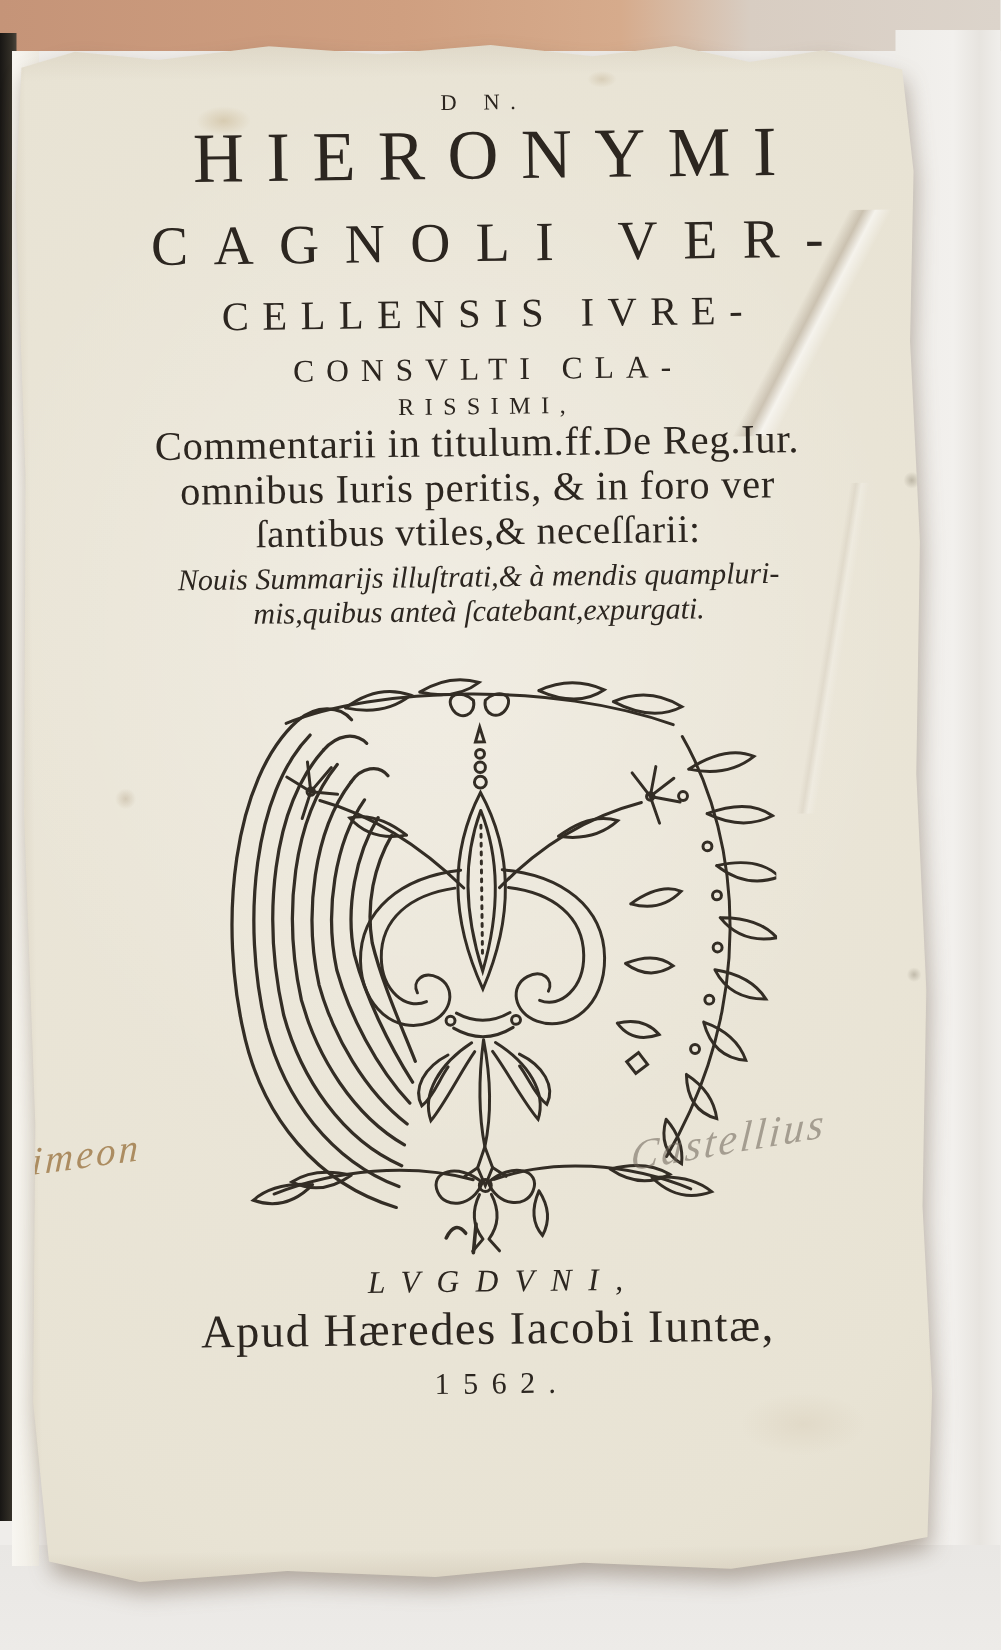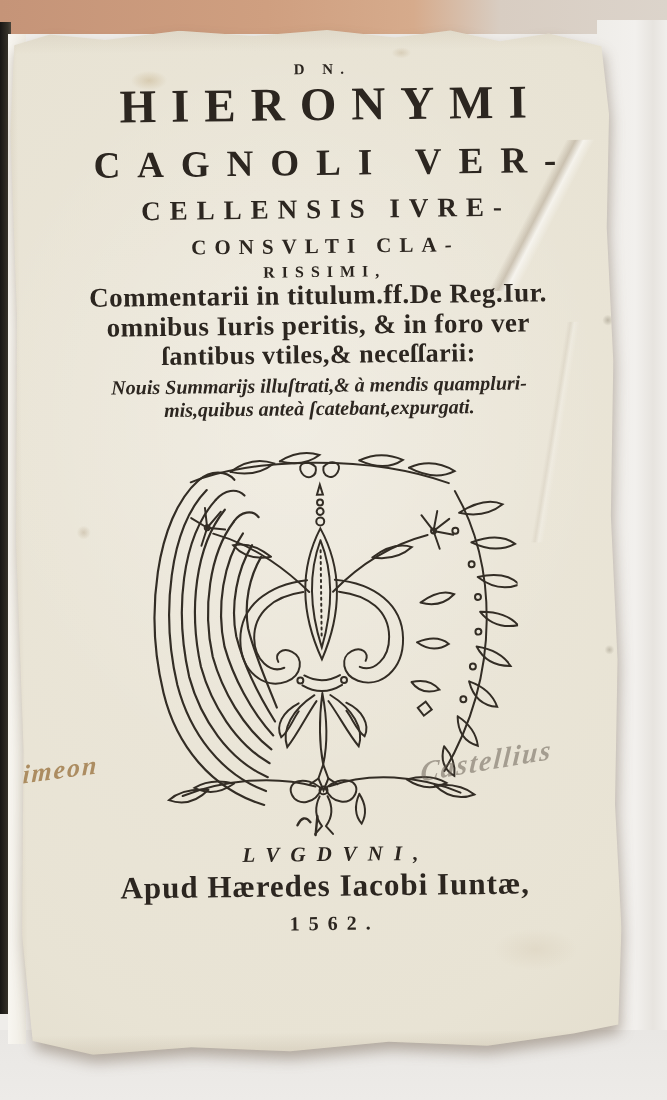--- a/index.html
+++ b/index.html
@@ -26,21 +26,20 @@
     background:linear-gradient(90deg,#181614,#343028 70%,#4a443b 100%);
   }
   .underpage-strip{
     position:absolute;top:34px;left:8px;width:18px;height:1010px;
     background:linear-gradient(90deg,#f8f6f1,#eeebe2);
   }
   
   .page-wrap{
     position:absolute;left:13px;top:25px;width:616px;height:1030px;
     filter:drop-shadow(2px 8px 7px rgba(95,75,55,.40));
-    font-weight:bold;
   }
   .page{
     position:absolute;inset:0;
     transform:rotate(-0.7deg);transform-origin:50% 50%;
     background:
       radial-gradient(85% 60% at 46% 38%, rgba(255,255,255,.25) 0%, rgba(255,255,255,0) 60%),
       radial-gradient(130% 100% at 45% 45%, #ece7da 0%, #e8e3d4 55%, #e0dac9 82%, #d2cbb8 100%);
     clip-path:polygon(
       1.2% 1.6%, 7% .6%, 16% 1.2%, 28% .4%, 40% 1%, 52% .5%, 63% 1.3%, 72% .7%,
       80% 1.8%, 88% 1.1%, 96.5% 2.4%, 97.6% 9%, 97% 20%, 97.8% 33%, 97.1% 48%,

